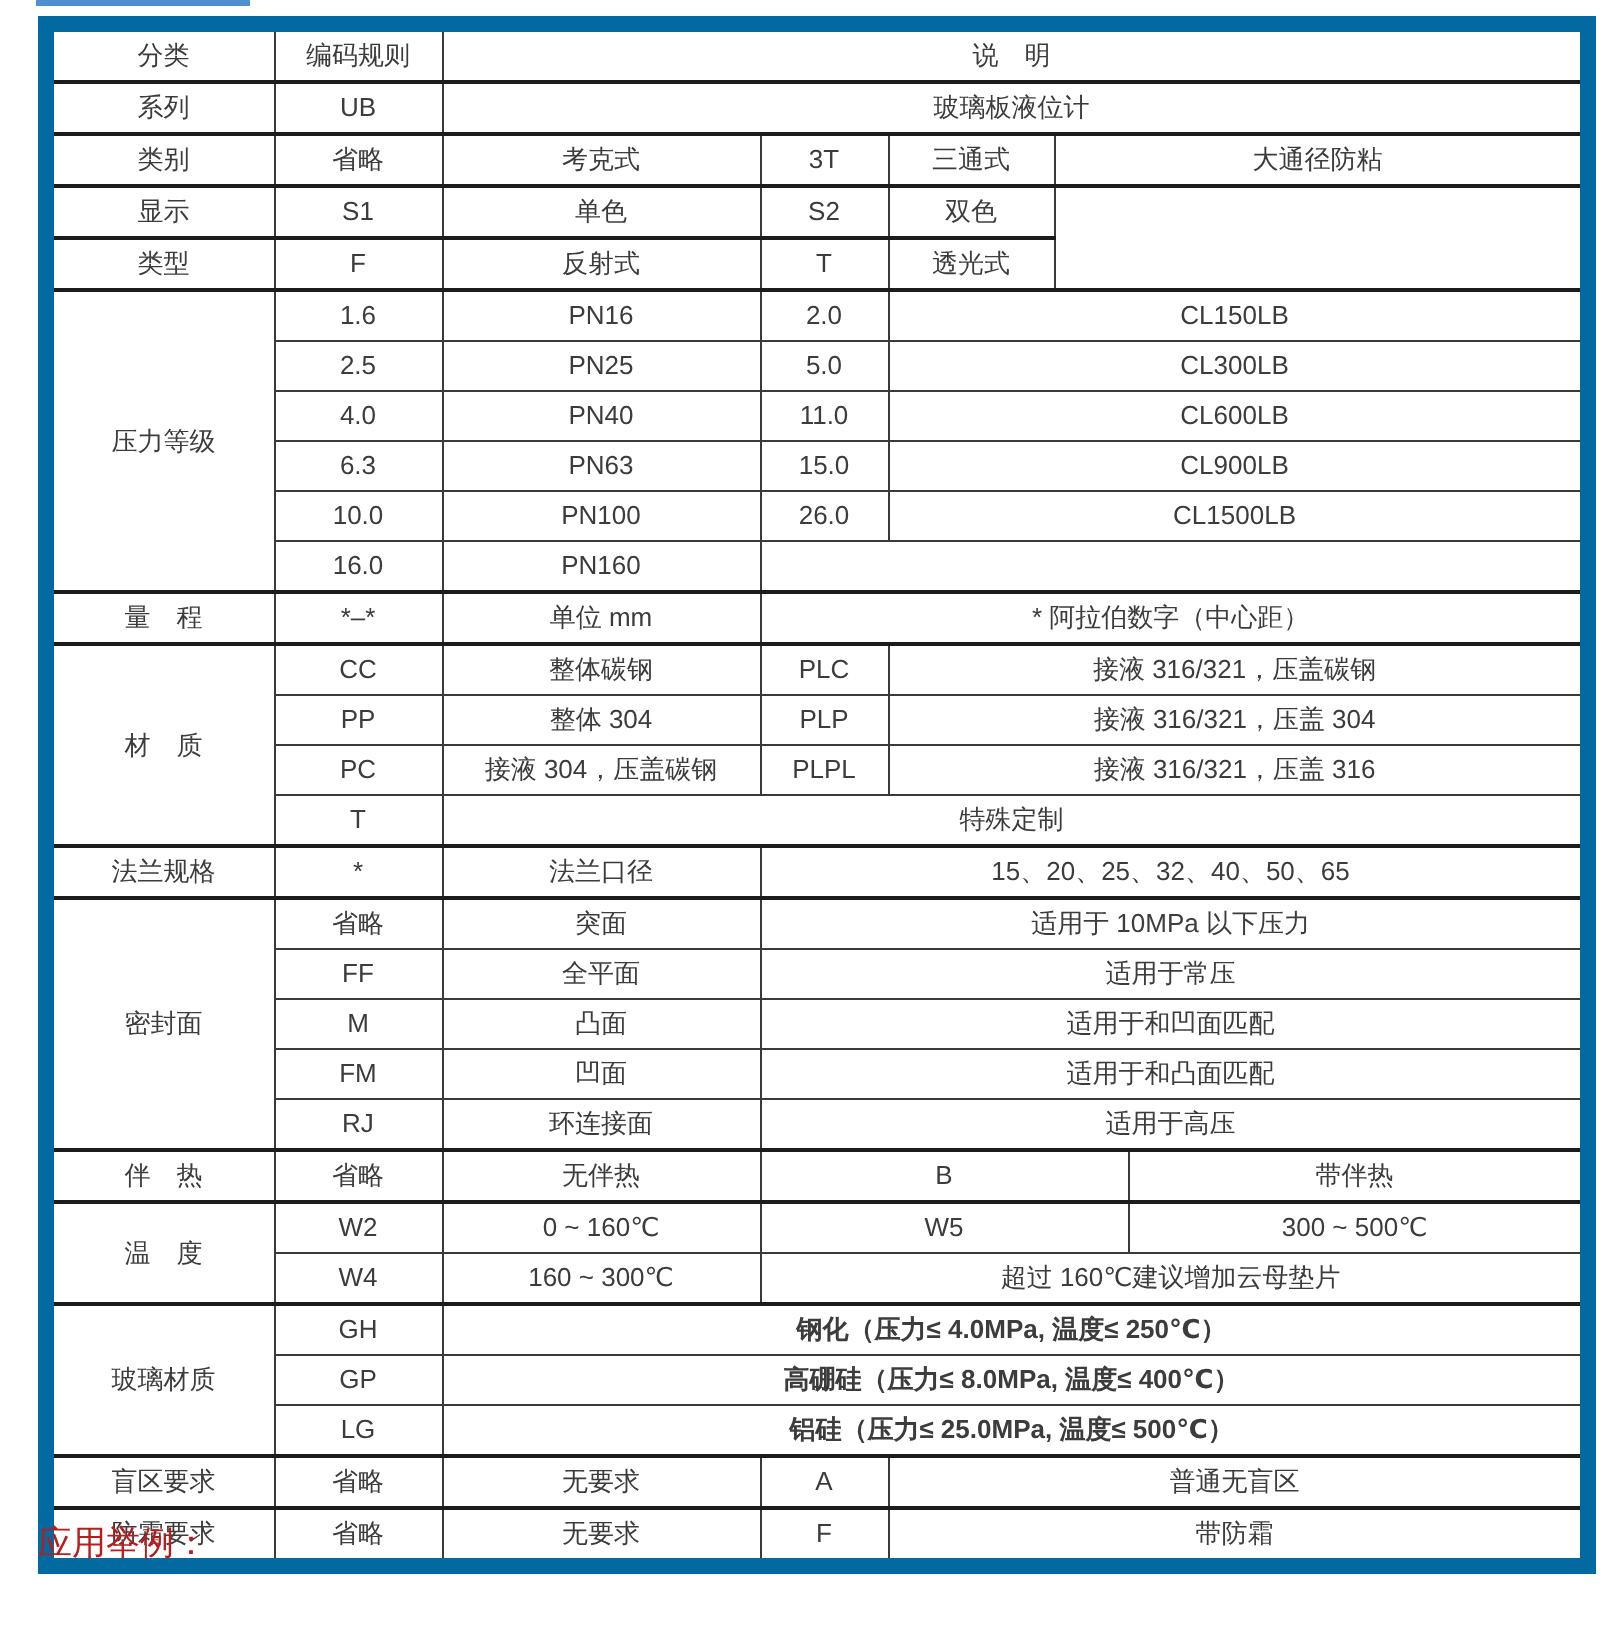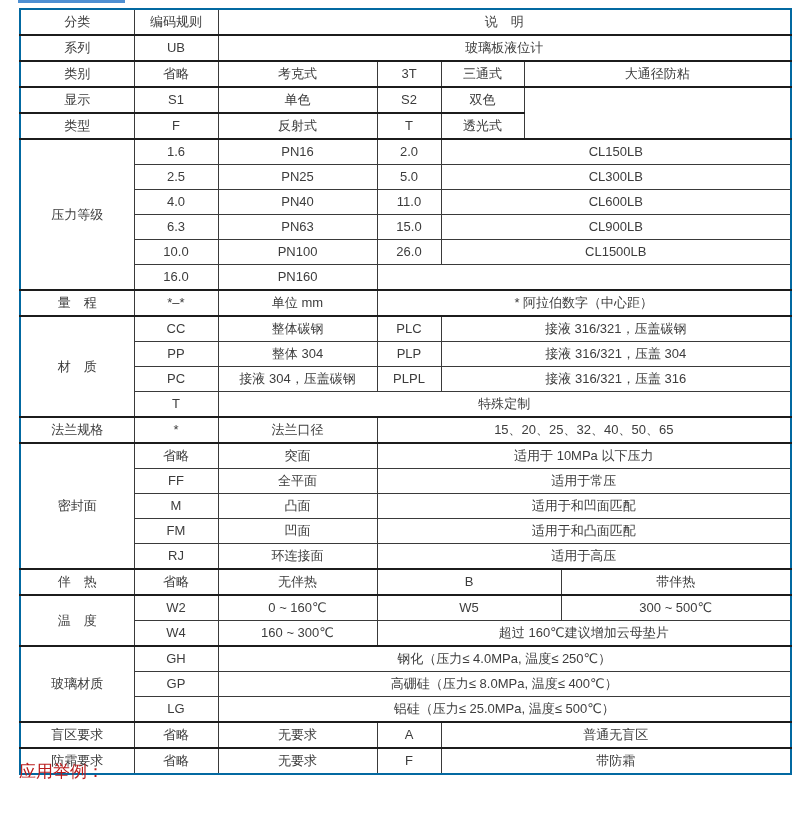--- a/index.html
+++ b/index.html
@@ -1,34 +1,34 @@
 <!DOCTYPE html>
 <html><head>
 <meta charset="utf-8">
 <style>
   html,body{margin:0;padding:0;background:#ffffff;}
   body{width:802px;height:820px;position:relative;font-family:"Liberation Sans","DejaVu Sans",sans-serif;}
   .accent-bar{position:absolute;left:18px;top:0;width:107px;height:3px;background:#4e8fd2;}
   table.spec{
     position:absolute;left:19px;top:8px;
     border-collapse:collapse;table-layout:fixed;width:771px;
-    border:2px solid #0369a1;
+    border:8px solid #0369a1;
   }
   table.spec td{
     border:1px solid #3a3a3a;
     height:24px;line-height:24px;
     text-align:center;vertical-align:middle;
     font-size:13px;color:#3c3c3c;
     padding:0;overflow:hidden;white-space:nowrap;
   }
   tr.sec td{border-top:2px solid #1c1c1c;}
   td.lp30{text-align:left;padding-left:30px;}
   td.lp37{text-align:left;padding-left:37px;}
   td.lp38{text-align:left;padding-left:38px;margin-top:13px;}
-  td.lp48{text-align:left;padding-left:48px;}
+  td.lp48{text-align:left;padding-left:48px;font-weight:bold;}
   td.lp52{text-align:left;padding-left:52px;margin-left:10px;}
   .footer{position:absolute;left:19px;top:762px;width:772px;color:#b91c1c;font-size:17px;line-height:19px;}
 </style>
 </head>
 <body>
 
 <div class="accent-bar" style="background: rgb(78, 143, 210);"></div>
 
 <table class="spec">
   <colgroup>

